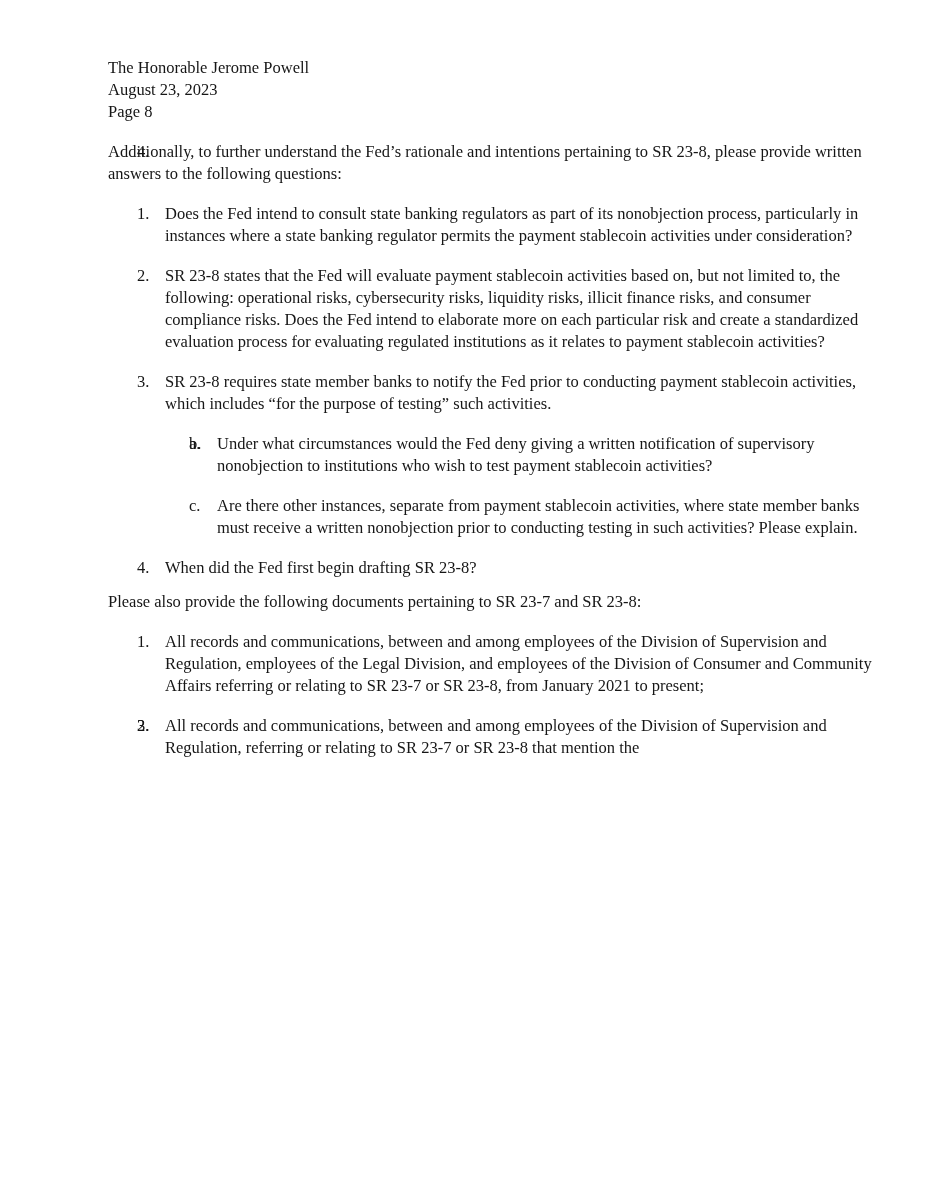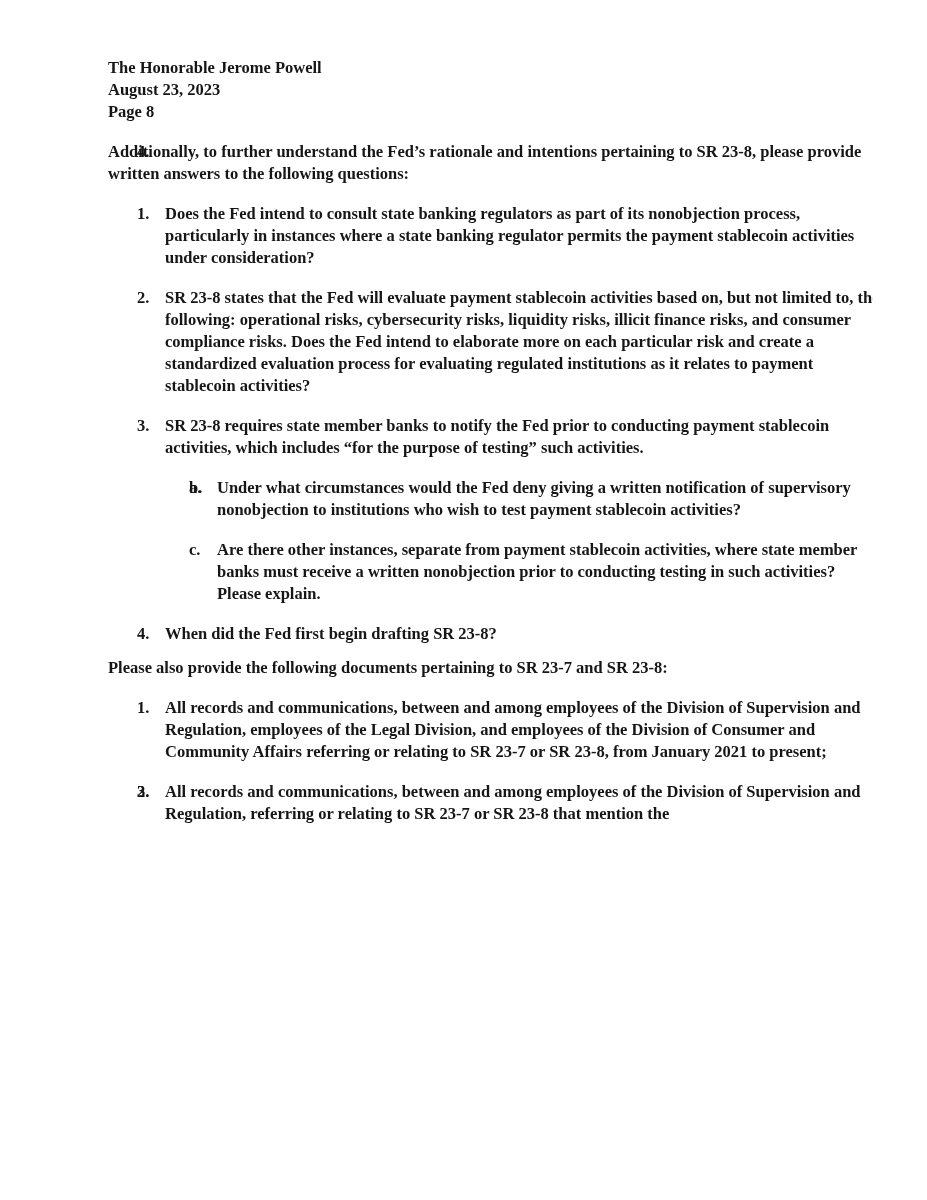--- a/index.html
+++ b/index.html
@@ -10,21 +10,20 @@
     font-family: "Liberation Serif", "DejaVu Serif", serif;
   }
   .page {
     position: relative;
     width: 873px; height: 1200px;
     background: #ffffff;
     color: #161616;
     font-size: 16.5px;
     line-height: 22px;
     overflow: hidden;
-    font-weight: bold;
   }
   .content {
     position: absolute;
     left: 108px; top: 57px;
     width: 772px;
   }
   .header div { white-space: nowrap; }
   .para { margin-top: 12px; }
   .li { position: relative; margin-top: 18px; }
   .li.l1 { padding-left: 57px; }

